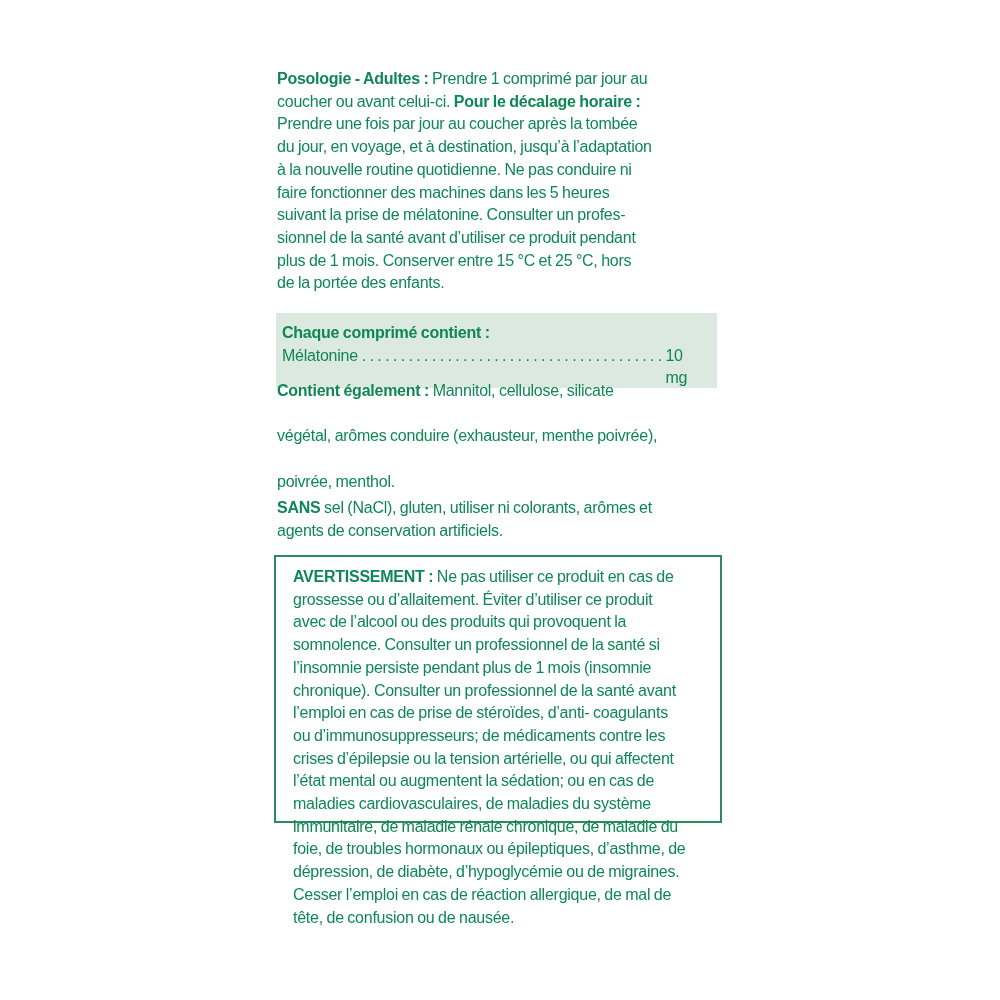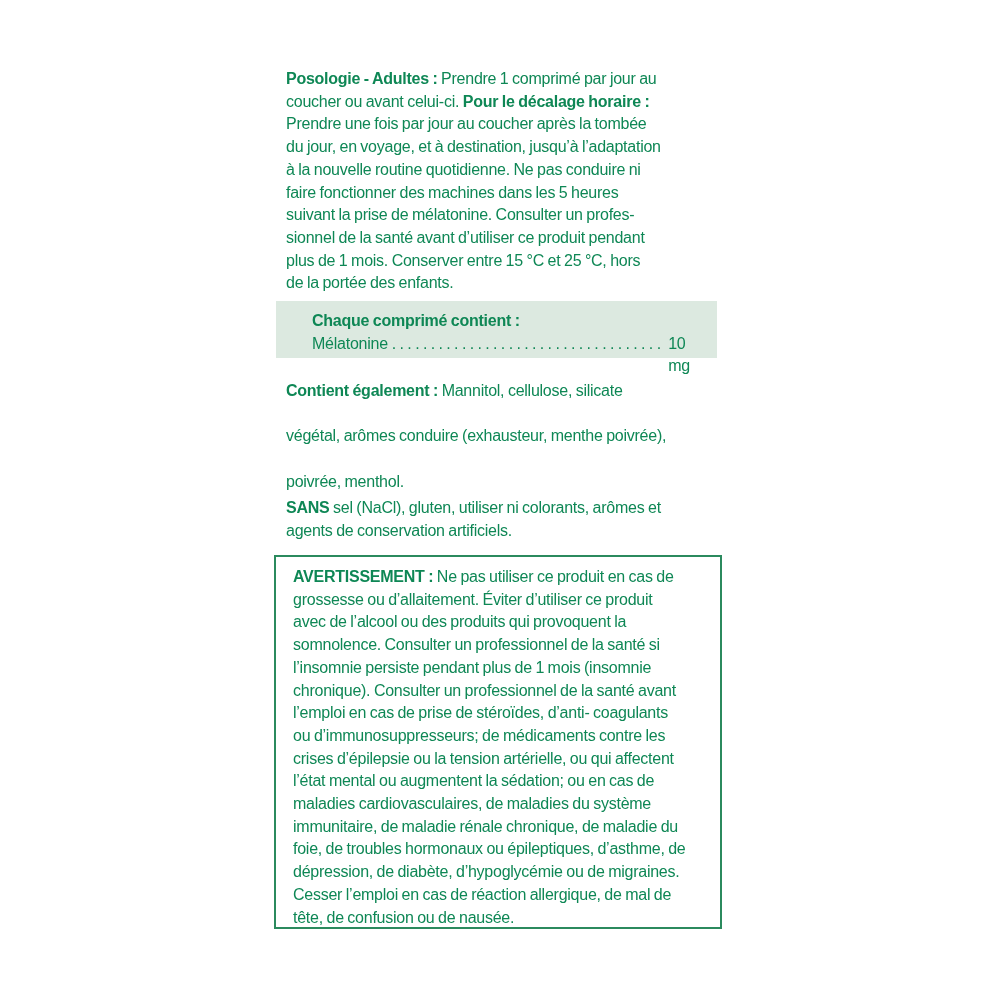--- a/index.html
+++ b/index.html
@@ -18,48 +18,48 @@
     -webkit-font-smoothing:antialiased;
   }
   .txt{
     font-size:16px;
     line-height:22.7px;
     letter-spacing:-0.25px;
     word-spacing:-0.6px;
     color:var(--green);
   }
   .txt b{font-weight:bold;}
-  .para{position:absolute;left:286px;width:425px;}
+  .para{position:absolute;left:277px;width:425px;}
   #dosage-para{top:68px;}
   #contents-box{
     position:absolute;
-    left:276px;top:301px;
-    width:441px;height:57px;
+    left:276px;top:313px;
+    width:441px;height:75px;
     background:var(--box-bg);
     box-sizing:border-box;
-    padding:9px 22px 0 36px;
+    padding:9px 22px 0 6px;
   }
   #contents-heading{font-weight:bold;}
   .leader-row{
     display:flex;
     align-items:flex-start;
     width:100%;
   }
   .leader-dots{
     flex:1 1 auto;
     overflow:hidden;
     white-space:nowrap;
     margin:0 4px;
   }
   #also-para{top:380px;}
   #without-para{top:497px;}
   #warning-box{
     position:absolute;
     left:274px;top:555px;
-    width:448px;height:374px;
+    width:448px;height:268px;
     box-sizing:border-box;
     border:2px solid var(--border-green);
     padding:9px 16px 0 17px;
   }
 </style>
 </head>
 <body>
 
 <div id="dosage-para" class="para txt"><b>Posologie - Adultes :</b><span> Prendre 1 comprimé par jour au</span><br><span>coucher ou avant celui-ci. </span><b>Pour le décalage horaire :</b><br><span>Prendre une fois par jour au coucher après la tombée</span><br><span>du jour, en voyage, et à destination, jusqu’à l’adaptation</span><br><span>à la nouvelle routine quotidienne. Ne pas conduire ni</span><br><span>faire fonctionner des machines dans les 5 heures</span><br><span>suivant la prise de mélatonine. Consulter un profes-</span><br><span>sionnel de la santé avant d’utiliser ce produit pendant</span><br><span>plus de 1 mois. Conserver entre 15 °C et 25 °C, hors</span><br><span>de la portée des enfants.</span></div>
 

